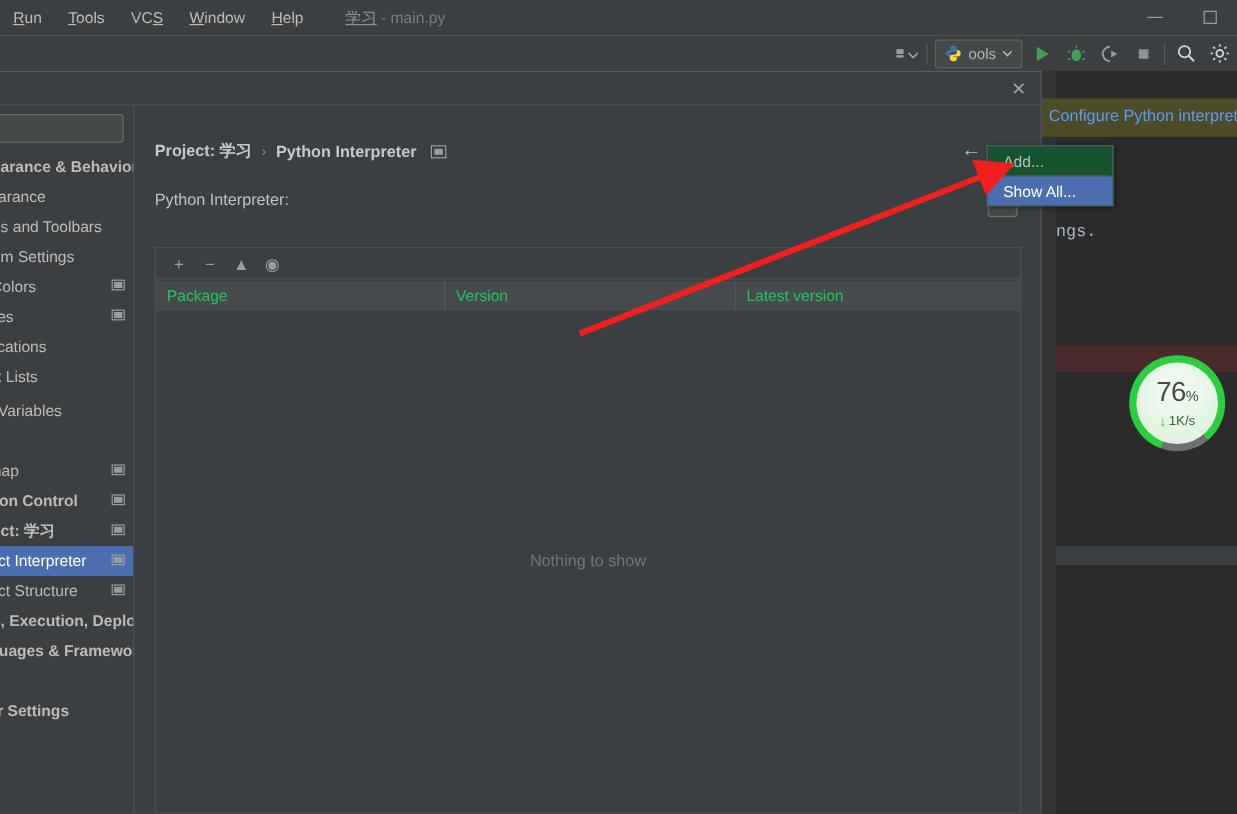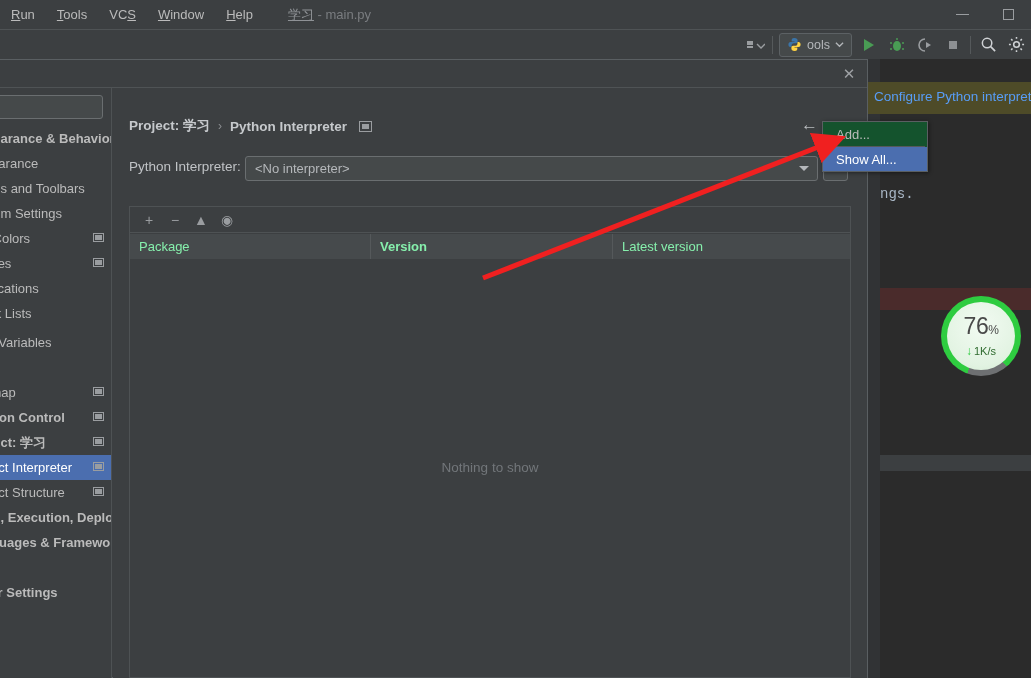--- a/index.html
+++ b/index.html
@@ -105,21 +105,21 @@
                border:1px solid #6a6e70;border-radius:3px;box-sizing:border-box;}
 
   
   #pkg-panel{position:absolute;left:16px;top:118px;width:722px;height:472px;
              border:1px solid #4e5254;box-sizing:border-box;background:#3c3f41;}
   #pkg-toolbar{position:absolute;left:0;top:0;width:720px;height:26px;background:#3c3f41;
                border-bottom:1px solid #4e5254;display:flex;align-items:center;gap:4px;padding-left:8px;box-sizing:border-box;}
   .pkg-btn{width:22px;height:20px;display:flex;align-items:center;justify-content:center;color:#9a9da0;font-size:14px;}
   #pkg-head{position:absolute;left:0;top:27px;width:720px;height:25px;background:#464a4c;
             border-bottom:1px solid #4e5254;display:flex;}
-  #pkg-head .col{font-size:13px;color:#86efac;display:flex;align-items:center;padding-left:9px;box-sizing:border-box;}
+  #pkg-head .col{font-size:13px;color:#22c55e;display:flex;align-items:center;padding-left:9px;box-sizing:border-box;}
   #pkg-head .col + .col{border-left:1px solid #55595b;}
   #pkg-empty{position:absolute;left:0;top:52px;width:720px;height:417px;background:#3c3f41;
              display:flex;align-items:center;justify-content:center;}
   #pkg-empty span{color:#72767a;font-size:13.5px;}
 
   
   #dd-menu{position:absolute;left:822px;top:121px;width:106px;height:51px;background:#14532d;
            border:1px solid #5a5f62;box-sizing:border-box;box-shadow:1px 1px 4px rgba(0,0,0,.45);z-index:40;}
   #dd-menu .item{height:24px;display:flex;align-items:center;padding-left:13px;box-sizing:border-box;
                  font-size:13px;color:#bbbbbb;}
@@ -333,37 +333,33 @@
         </span>
     </div>
 
     <div id="nav-arrows">
       <span class="nav-arrow">←</span>
       <span class="nav-arrow dim">→</span>
     </div>
 
     <div id="interp-row">
       <span id="interp-label">Python Interpreter:</span>
-      <div id="interp-combo">
-        <span class="val">&lt;No interpreter&gt;</span>
-        <span class="caret"></span>
-      </div>
       <div id="interp-gear"></div>
     </div>
 
     <div id="pkg-panel">
       <div id="pkg-toolbar">
           <div class="pkg-btn">+</div>
           <div class="pkg-btn">−</div>
           <div class="pkg-btn">▲</div>
           <div class="pkg-btn">◉</div>
         </div>
       <div id="pkg-head">
           <div class="col" style="width: 240px;">Package</div>
-          <div class="col" style="width: 242px; font-weight: bold;">Version</div>
+          <div class="col" style="width: 242px;">Version</div>
           <div class="col" style="width: 238px;">Latest version</div>
         </div>
       <div id="pkg-empty">
         <span>Nothing to show</span>
       </div>
     </div>
 
   </div>
 </div>
 

